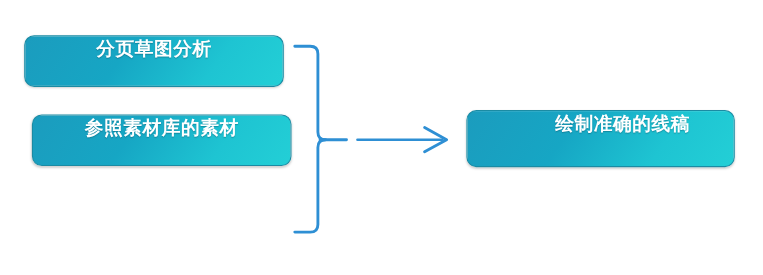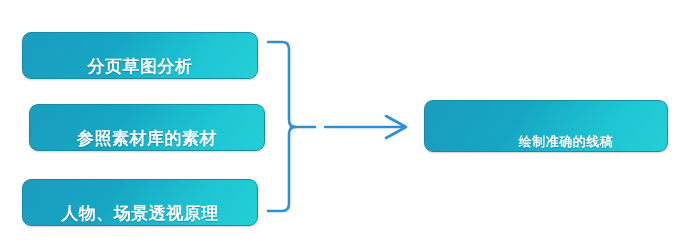--- a/index.html
+++ b/index.html
@@ -23,21 +23,21 @@
 
   
   .node {
     position: absolute;
     box-sizing: border-box;
     border-radius: 9px;
     border: 1px solid #1b8ba3;
     background: linear-gradient(125deg, #1b9cbe 0%, #16a6c4 38%, #1ec4d2 72%, #23cfd6 100%);
     box-shadow: 0 1px 2px rgba(0,0,0,0.18);
     display: flex;
-    align-items: flex-end;
+    align-items: flex-start;
     justify-content: center;
     overflow: hidden;
   }
   .node-label {
     color: #ffffff;
     font-weight: bold;
     letter-spacing: 0.5px;
     white-space: nowrap;
     text-shadow: 0 1px 1px rgba(0,60,80,0.35);
     font-family: "DejaVu Sans", "Liberation Sans", sans-serif;
@@ -46,21 +46,21 @@
   
   #node-1 { left: 22px; top: 32px;  width: 236px; height: 47px; }
   #node-2 { left: 29px; top: 104px; width: 236px; height: 47px; }
   #node-3 { left: 22px; top: 179px; width: 236px; height: 47px; }
   #node-1 .node-label,
   #node-2 .node-label,
   #node-3 .node-label { font-size: 17px; }
 
   
   #node-4 { left: 424px; top: 100px; width: 244px; height: 52px; }
-  #node-4 .node-label { font-size: 13px; margin-left: 40px; }
+  #node-4 .node-label { font-size: 17px; margin-left: 40px; }
 
   
   #connector {
     position: absolute;
     left: 0;
     top: 0;
     width: 694px;
     height: 250px;
     pointer-events: none;
   }
@@ -71,23 +71,20 @@
 <div id="canvas">
 
   <div class="node" id="node-1">
     <span class="node-label">分页草图分析</span>
   </div>
 
   <div class="node" id="node-2">
     <span class="node-label">参照素材库的素材</span>
   </div>
 
-  <div class="node" id="node-3">
-    <span class="node-label">人物、场景透视原理</span>
-  </div>
 
   <div class="node" id="node-4">
     <span class="node-label">绘制准确的线稿</span>
   </div>
 
   <svg id="connector" viewBox="0 0 694 250" xmlns="http://www.w3.org/2000/svg">
 
     <path d="M 268 42
              L 282 42
              Q 289 42 289 49

